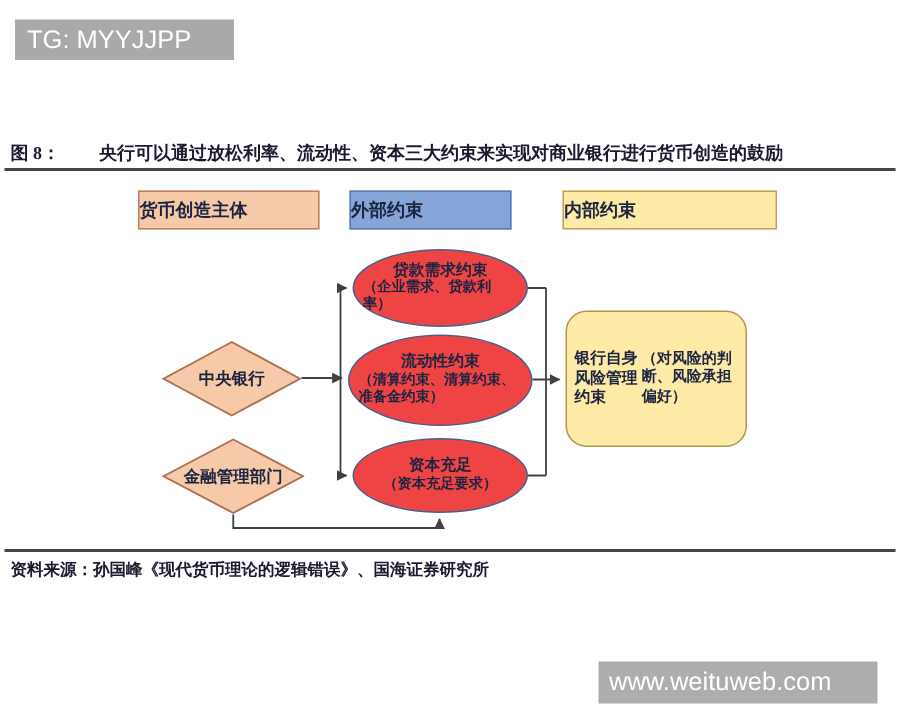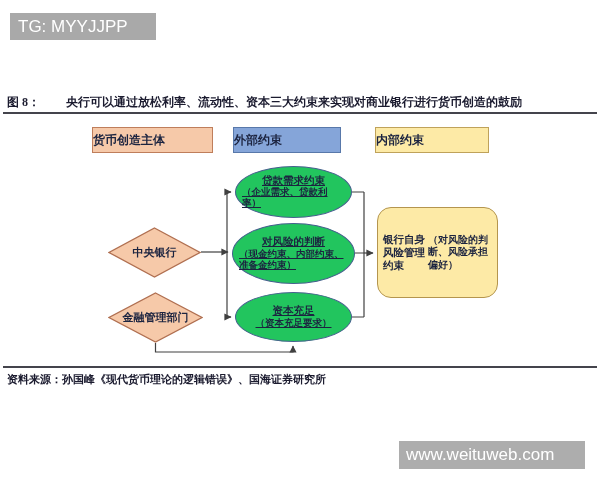--- a/index.html
+++ b/index.html
@@ -23,26 +23,25 @@
   #rule-top{top:112px;}
   #rule-bottom{top:366px;}
   .source-row{
     position:absolute;left:7px;top:372px;font-size:11px;font-weight:bold;color:#1b1b2f;white-space:nowrap;
   }
   
   .shape{position:absolute;box-sizing:border-box;color:#1c2440;font-weight:bold;text-align:left;}
   .hdr{height:26px;line-height:24px;font-size:12px;border:1px solid;}
   #hdr-subject{left:92px;top:127px;width:121px;background:#f6c9a9;border-color:#bf7e5b;}
   #hdr-external{left:233px;top:127px;width:108px;background:#85a5d9;border-color:#5878aa;}
-  #hdr-internal{left:375px;top:127px;width:114px;background:#fdeaa6;border-color:#bfa25a;}
+  #hdr-internal{left:375px;top:127px;width:143px;background:#fdeaa6;border-color:#bfa25a;}
   .ellipse{
-    background:#22c55e;border:1.5px solid #46608e;border-radius:50%;
+    background:#ef4444;border:1.5px solid #46608e;border-radius:50%;
     display:flex;flex-direction:column;justify-content:center;align-items:center;
     padding:2px 6px;
-    text-decoration:underline;
   }
   .ellipse .t{font-size:10.5px;line-height:1.2;}
   .ellipse .d{font-size:9.5px;line-height:1.15;}
   #ellipse-loan{left:235px;top:166px;width:117px;height:52px;}
   #ellipse-liquidity{left:232px;top:223px;width:123px;height:61px;}
   #ellipse-capital{left:235px;top:292px;width:117px;height:50px;}
   #internal-box{
     left:377px;top:207px;width:121px;height:91px;
     background:#fdeaa6;border:1.5px solid #b4954e;border-radius:14px;
     display:flex;flex-direction:row;justify-content:center;align-items:center;
@@ -113,22 +112,22 @@
       <polygon points="47.5,1 94,25.5 47.5,50 1,25.5" fill="#f6c9a9" stroke="#b06f50" stroke-width="1.3"></polygon>
     </svg>
     <span class="lbl">金融管理部门</span>
   </div>
 
   <div id="ellipse-loan" class="shape ellipse">
     <span class="t">贷款需求约束</span>
     <span class="d">（企业需求、贷款利率）</span>
   </div>
   <div id="ellipse-liquidity" class="shape ellipse">
-    <span class="t">对风险的判断</span>
-    <span class="d">（现金约束、内部约束、准备金约束）</span>
+    <span class="t">流动性约束</span>
+    <span class="d">（清算约束、清算约束、准备金约束）</span>
   </div>
   <div id="ellipse-capital" class="shape ellipse">
     <span class="t">资本充足</span>
     <span class="d">（资本充足要求）</span>
   </div>
 
   <div id="internal-box" class="shape">
     <span class="t">银行自身风险管理约束</span>
     <span class="d">（对风险的判断、风险承担偏好）</span>
   </div>

